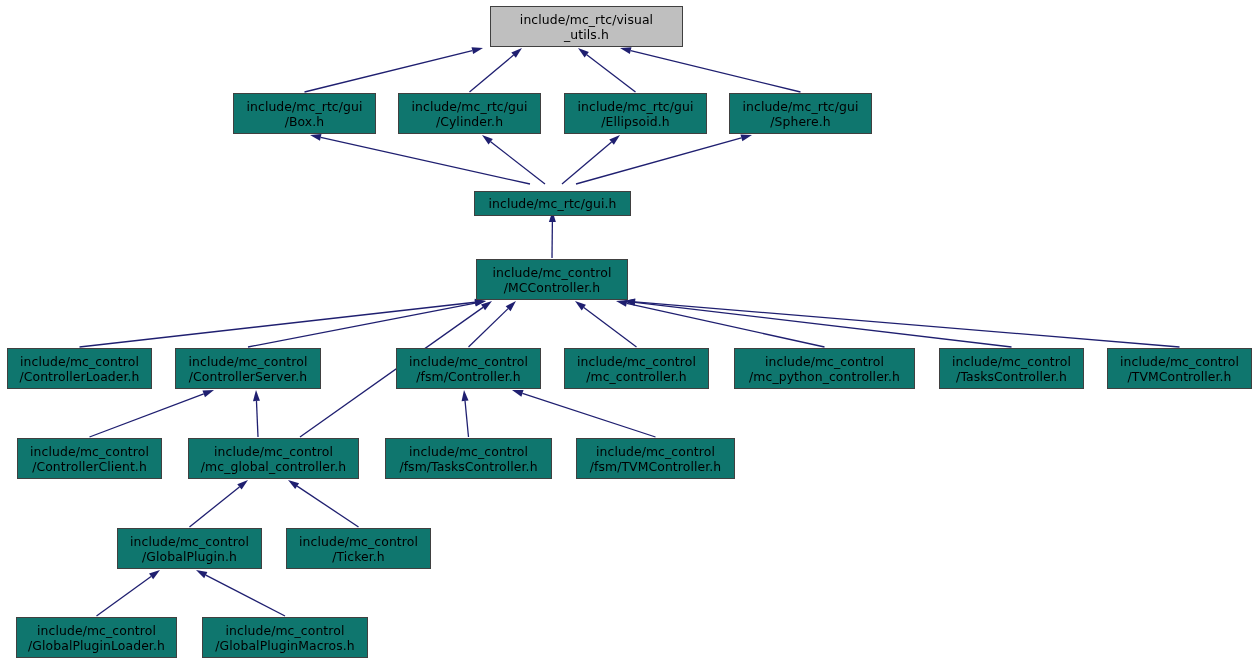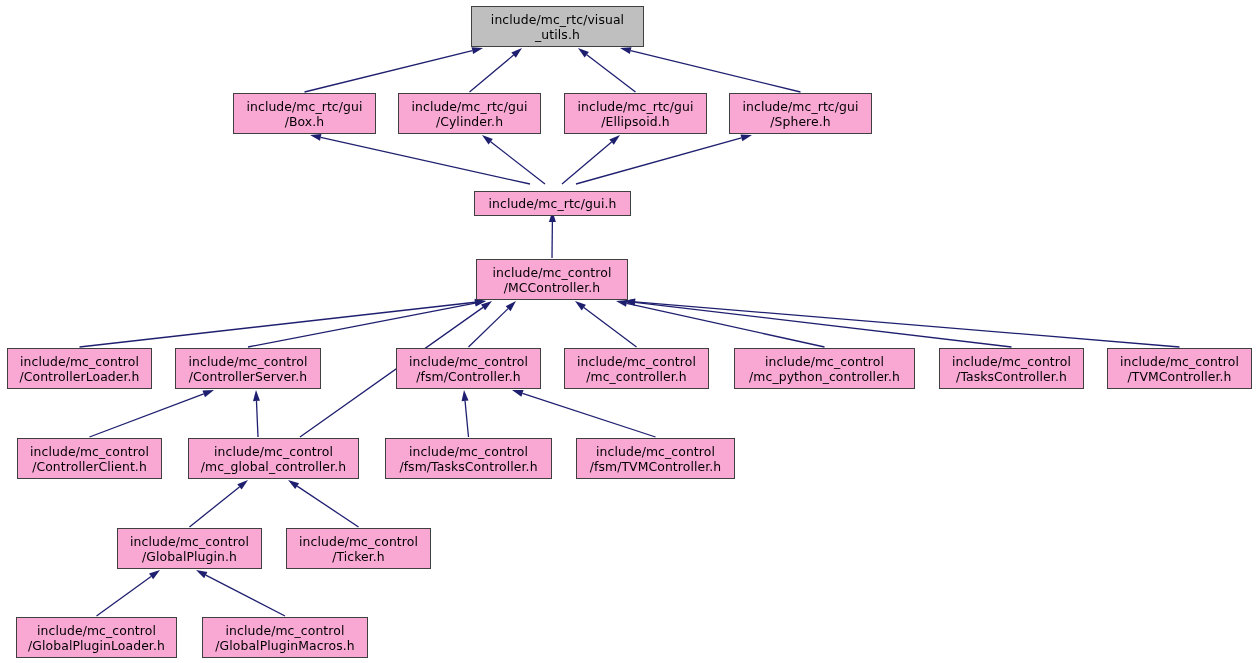--- a/index.html
+++ b/index.html
@@ -20,21 +20,21 @@
     left: 0;
     top: 0;
     width: 1259px;
     height: 663px;
     pointer-events: none;
   }
   .node {
     position: absolute;
     box-sizing: border-box;
     border: 1px solid #404040;
-    background: #f9a8d4;
+    background: #0f766e;
     color: #000000;
     display: flex;
     align-items: center;
     justify-content: center;
     text-align: center;
     font-size: 12.4px;
     line-height: 15px;
     letter-spacing: 0.1px;
     white-space: pre;
     z-index: 2;
@@ -149,21 +149,21 @@
       <g>
         <line x1="96.5" y1="616" x2="151.09178579948005" y2="576.4531945389593" stroke="#1f1f70" stroke-width="1.3"></line>
         <polygon points="160,570 153.1450749709671,579.2876263300338 149.038496627993,573.6187627478848" fill="#1f1f70"></polygon>
       </g>
       <g>
         <line x1="285" y1="616" x2="205.77193860494603" y2="575.0506648969384" stroke="#1f1f70" stroke-width="1.3"></line>
         <polygon points="196,570 207.37896834488097,571.9414117044556 204.16490886501109,578.1599180894212" fill="#1f1f70"></polygon>
       </g>
     </svg>
   <div id="node-layer">
-      <div class="node highlight" style="left: 471px; top: 6px; width: 173px; height: 41px;"><span class="node-label">include/mc_rtc/visual
+      <div class="node highlight" style="left: 490px; top: 6px; width: 193px; height: 41px;"><span class="node-label">include/mc_rtc/visual
 _utils.h</span></div>
       <div class="node" style="left: 233px; top: 93px; width: 143px; height: 41px;"><span class="node-label">include/mc_rtc/gui
 /Box.h</span></div>
       <div class="node" style="left: 398px; top: 93px; width: 143px; height: 41px;"><span class="node-label">include/mc_rtc/gui
 /Cylinder.h</span></div>
       <div class="node" style="left: 564px; top: 93px; width: 143px; height: 41px;"><span class="node-label">include/mc_rtc/gui
 /Ellipsoid.h</span></div>
       <div class="node" style="left: 729px; top: 93px; width: 143px; height: 41px;"><span class="node-label">include/mc_rtc/gui
 /Sphere.h</span></div>
       <div class="node" style="left: 474px; top: 191px; width: 157px; height: 25px;"><span class="node-label">include/mc_rtc/gui.h</span></div>

